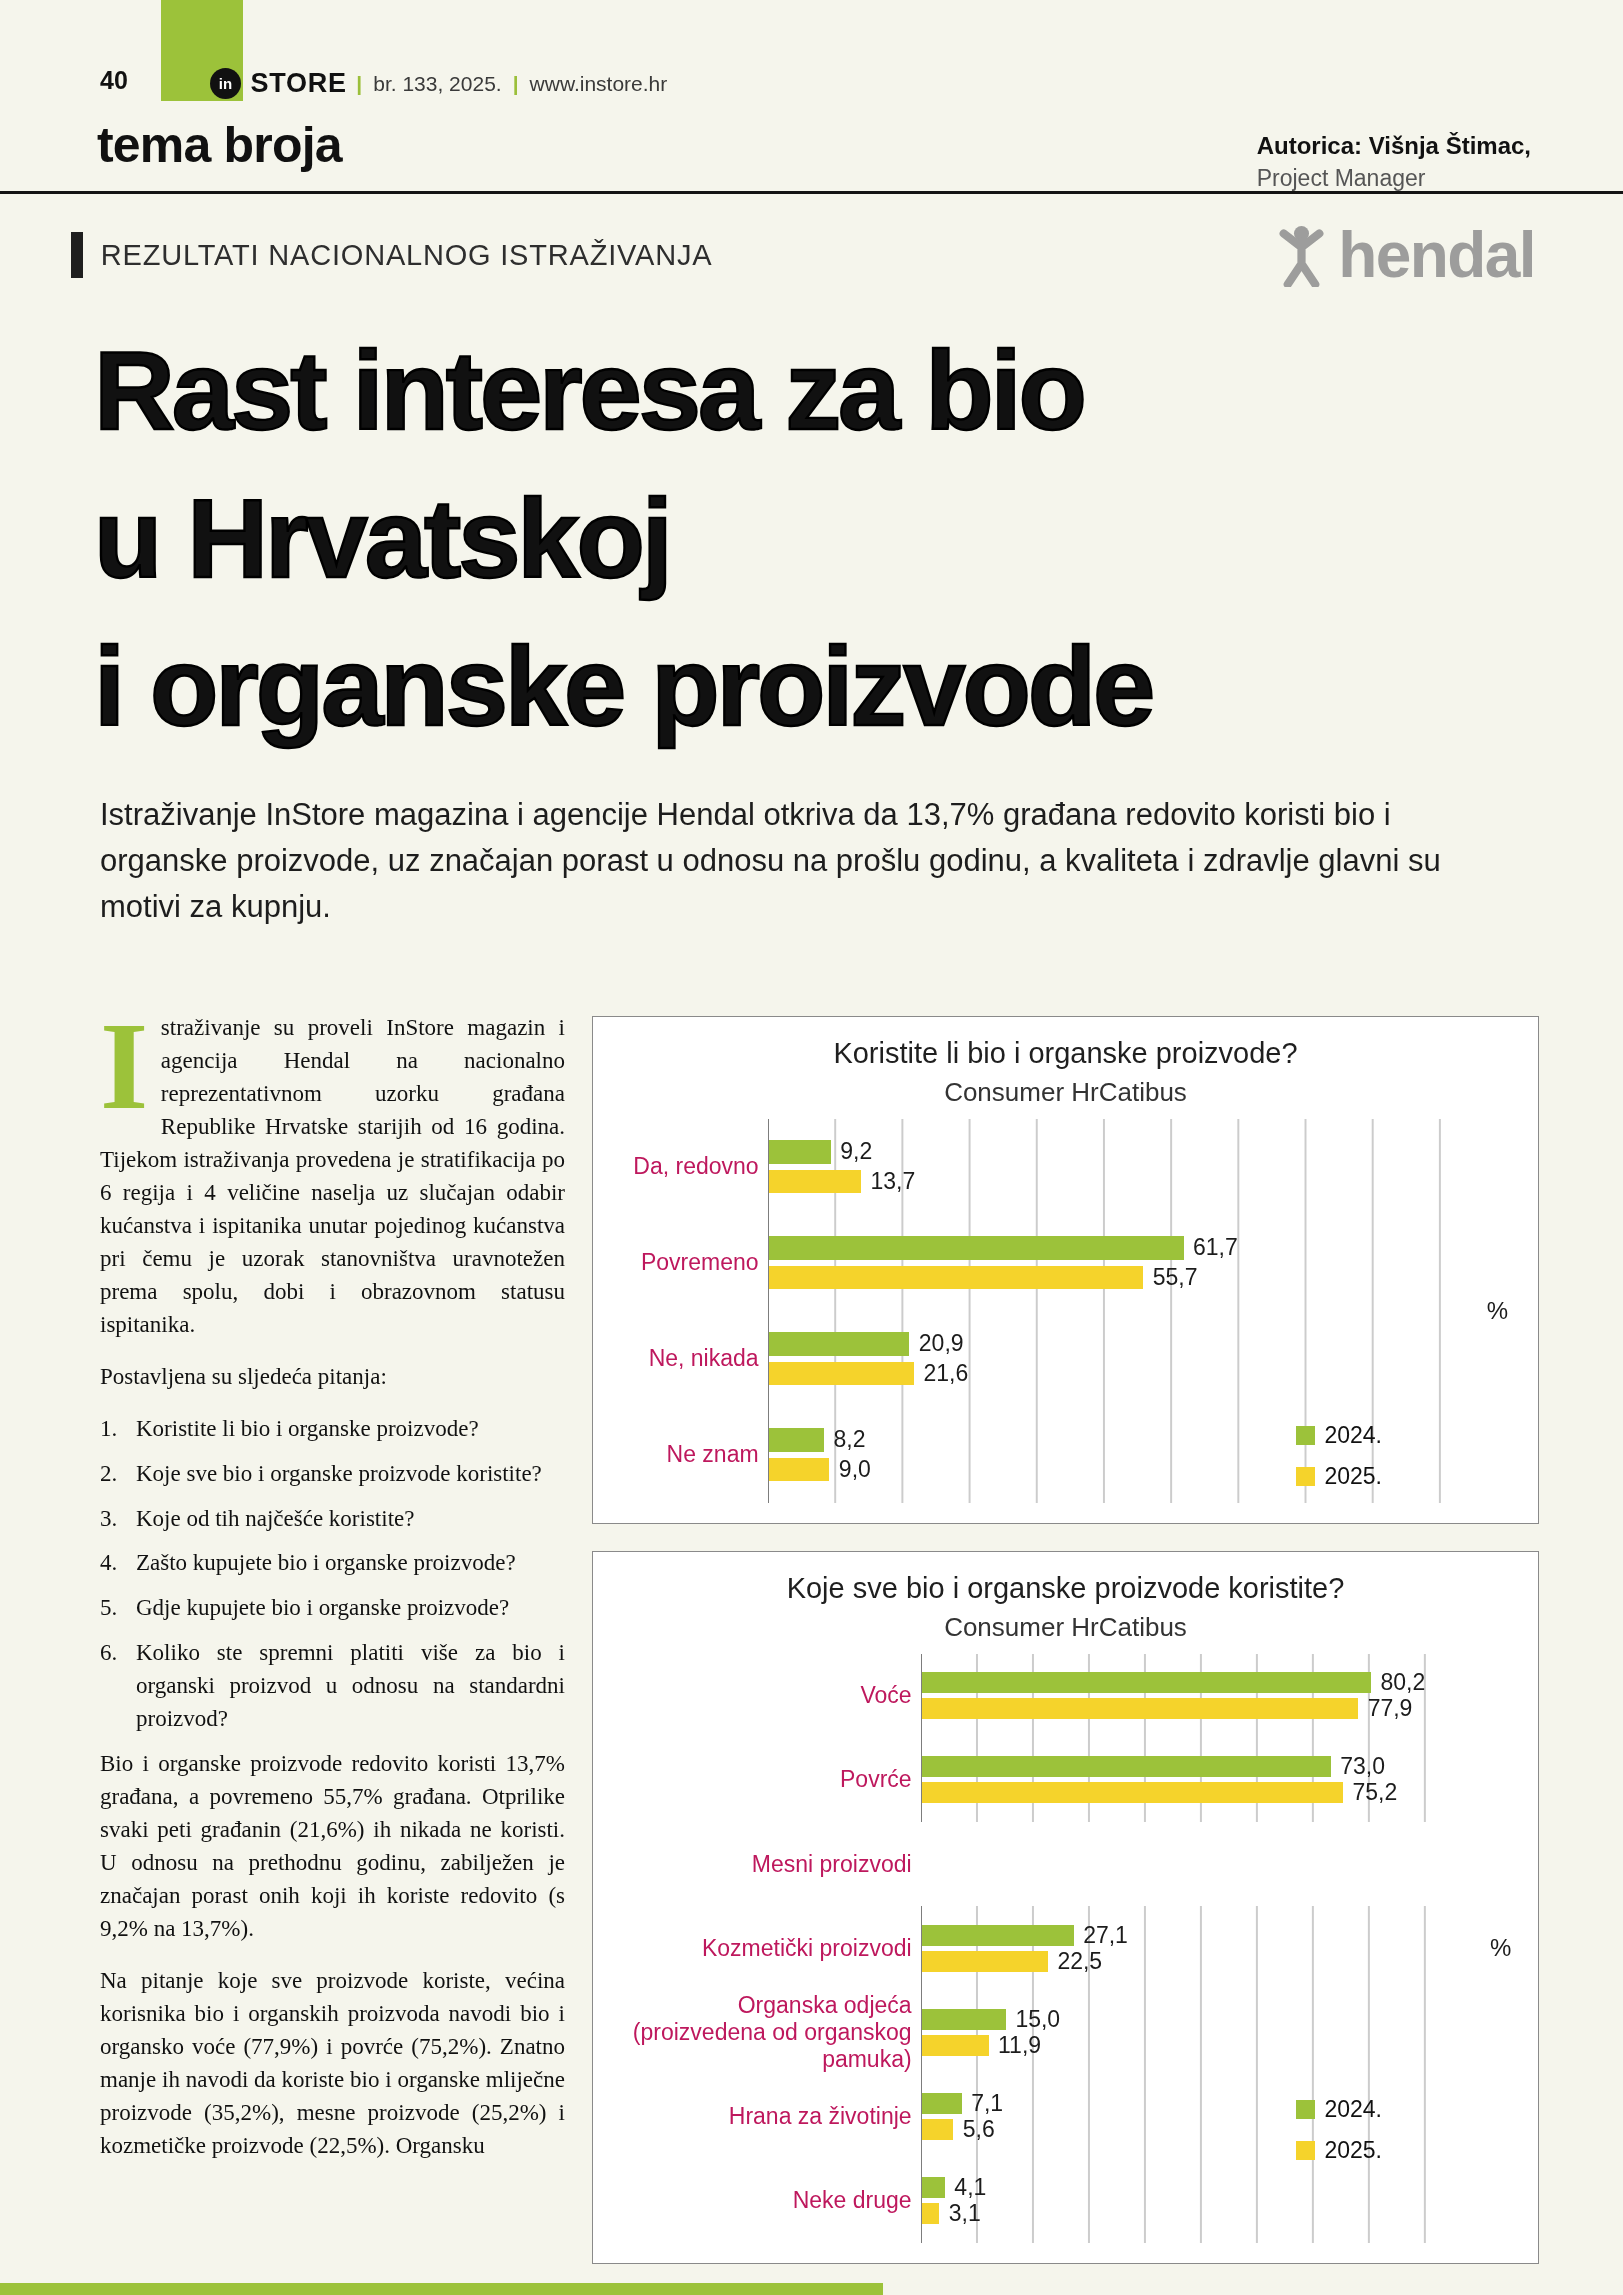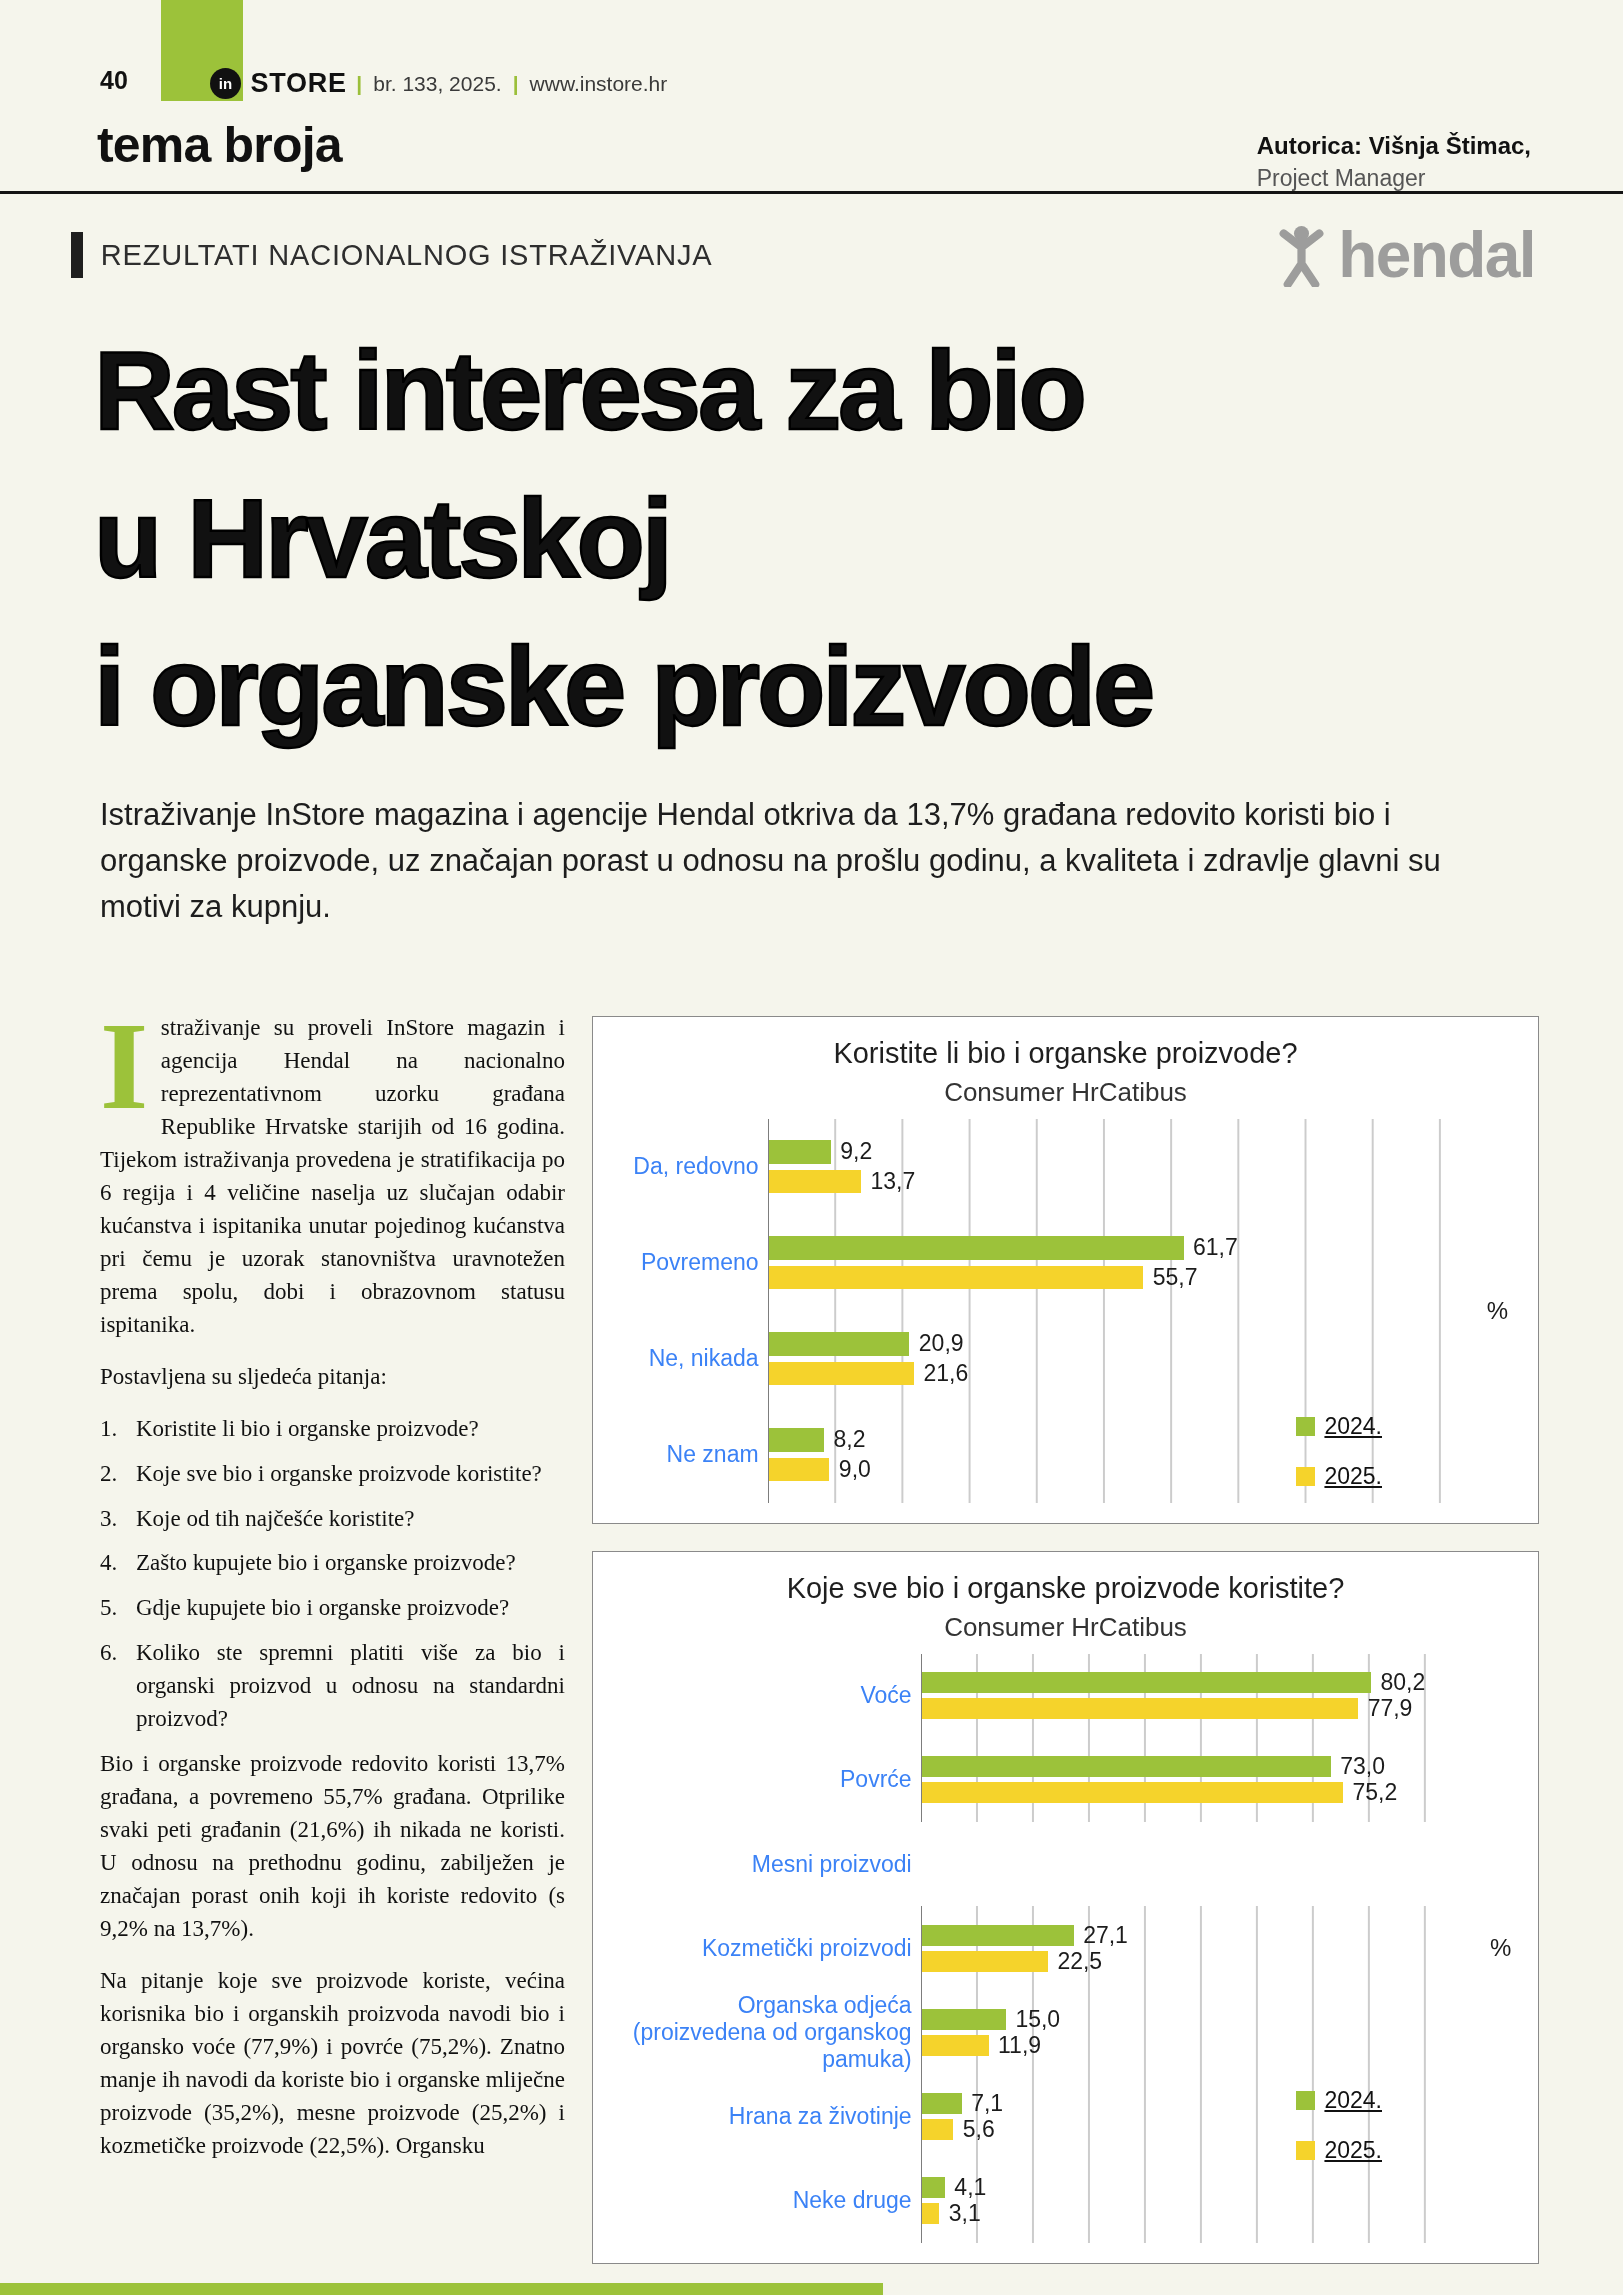--- a/index.html
+++ b/index.html
@@ -51,35 +51,35 @@
   .chart-box { position:absolute; left:592px; width:947px; background:#fff;
     border:1.6px solid #8a8a8a; padding:20.4px 22px; display:flex; flex-direction:column; }
   #chart-0 { top:1016px; height:508px; }
   #chart-1 { top:1551px; height:713px; }
   .chart-title { text-align:center; font-size:29px; color:#1f1f1f; }
   .chart-subtitle { text-align:center; font-size:26px; color:#333; margin-top:6.3px; }
   .chart-body { position:relative; flex:1; display:flex; flex-direction:column; margin-top:11px; }
   .chart-rows { flex:1; display:flex; flex-direction:column; }
   .chart-row { flex:1; display:flex; }
   .chart-cat { padding-right:9.4px; display:flex; align-items:center; justify-content:flex-end;
-    text-align:right; font-size:23px; line-height:27px; color:#3b82f6; }
+    text-align:right; font-size:23px; line-height:27px; color:#be185d; }
   #chart-0 .chart-cat { width:153px; }
   #chart-1 .chart-cat { width:306px; }
   .chart-plot { flex:1; border-left:1.6px solid #7d7d7d; display:flex; flex-direction:column;
     justify-content:center;
     background-image:linear-gradient(90deg, transparent calc(100% - 1.6px), #cccccc calc(100% - 1.6px));
   }
   #chart-0 .chart-plot { margin-right:75px;  background-size:10% 100%; }
   #chart-1 .chart-plot { margin-right:90px; background-size:11.1111% 100%; }
   .bar-line { display:flex; align-items:center; }
   #chart-0 .bar-line { height:23.6px; margin:3.1px 0; }
   #chart-1 .bar-line { height:21px; margin:2.4px 0; }
   .bar { height:100%; flex:none; }
   .bar-value { margin-left:9.4px; font-size:23px; white-space:nowrap; color:#1c1c1c; }
-  .legend { position:absolute; display:flex; flex-direction:column; gap:23px;text-decoration:underline; }
+  .legend { position:absolute; display:flex; flex-direction:column; gap:14px; }
   #chart-0 .legend { right:134px; bottom:12.6px; }
   #chart-1 .legend { right:134px; bottom:79px; }
   .legend-item { display:flex; align-items:center; gap:9.4px; font-size:23px; }
   .legend-swatch { width:19px; height:19px; display:inline-block; }
   .chart-unit { position:absolute; top:50%; transform:translateY(-50%); font-size:24px; color:#1c1c1c; }
   #chart-0 .chart-unit { right:7.9px; }
   #chart-1 .chart-unit { right:4.7px; }
   
   .footer-green { position:absolute; left:0; bottom:0; width:883px; height:11.8px; }
 </style>

